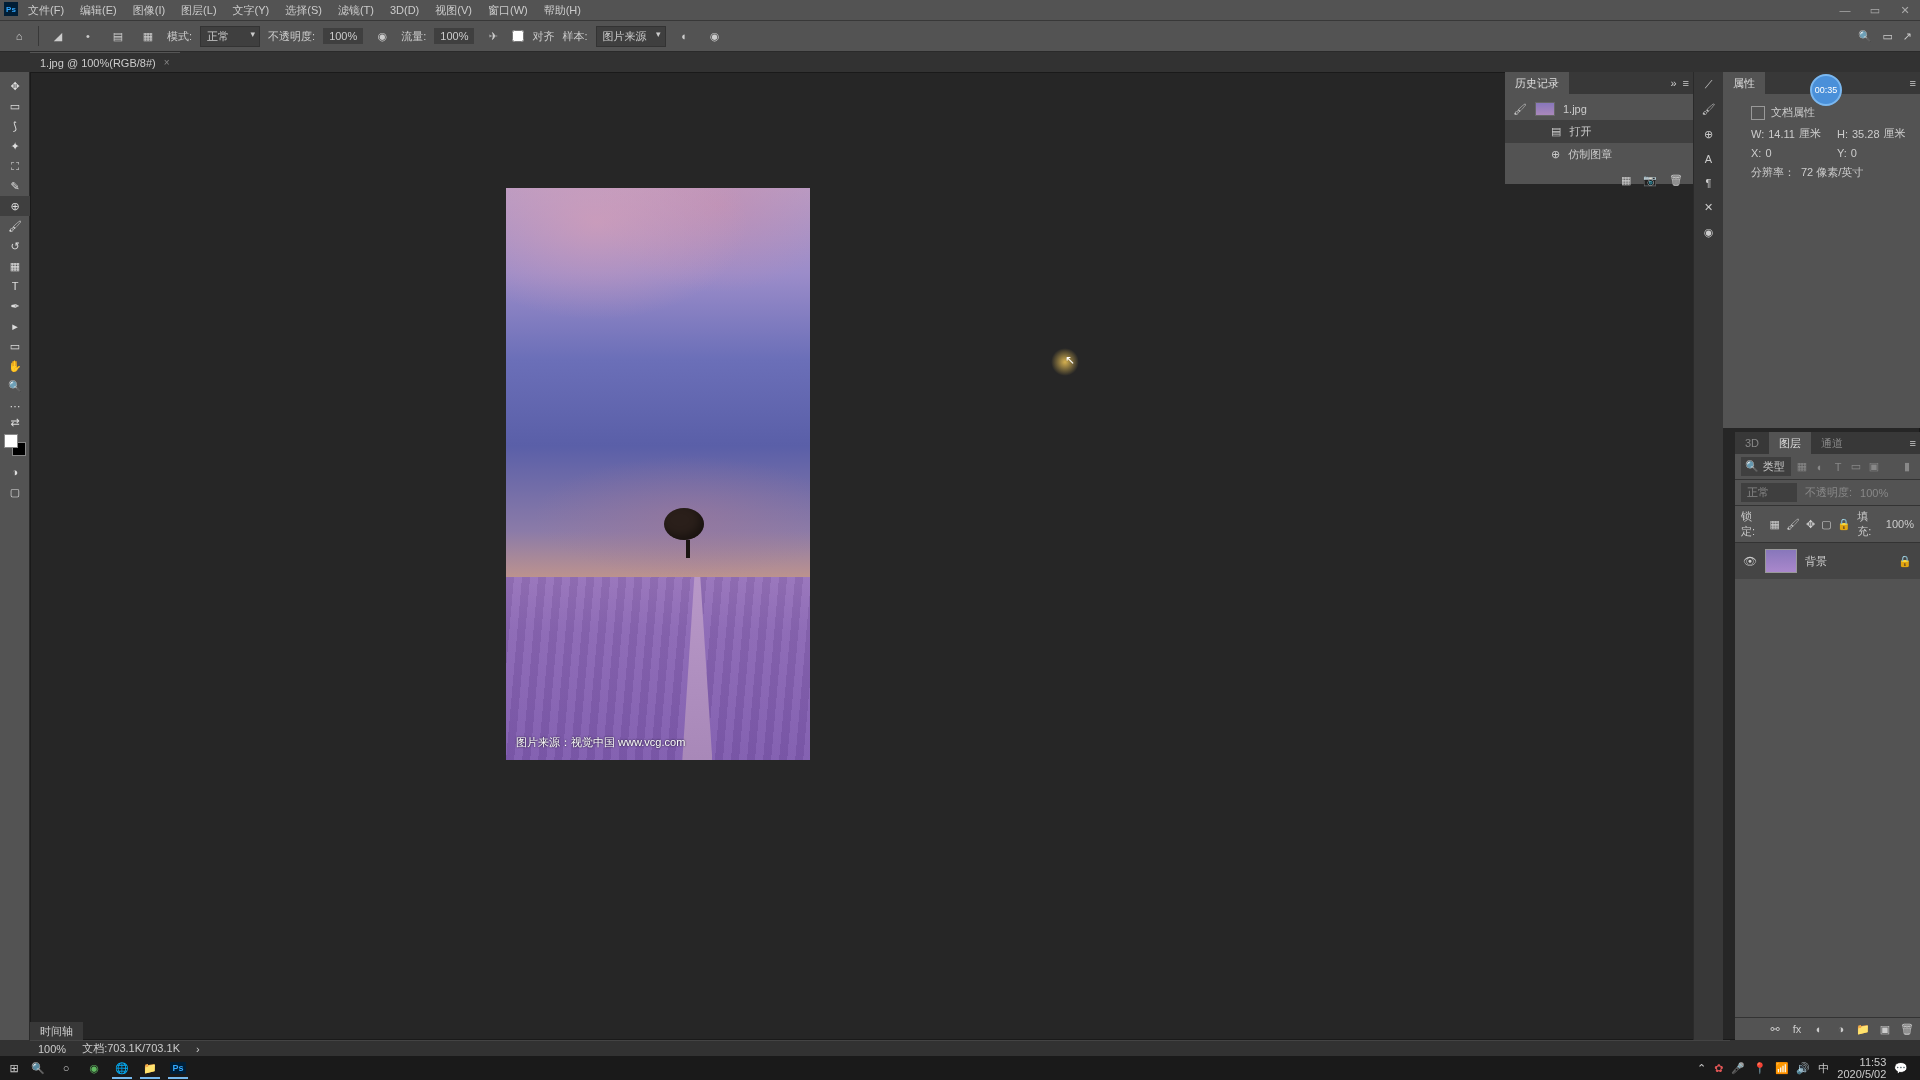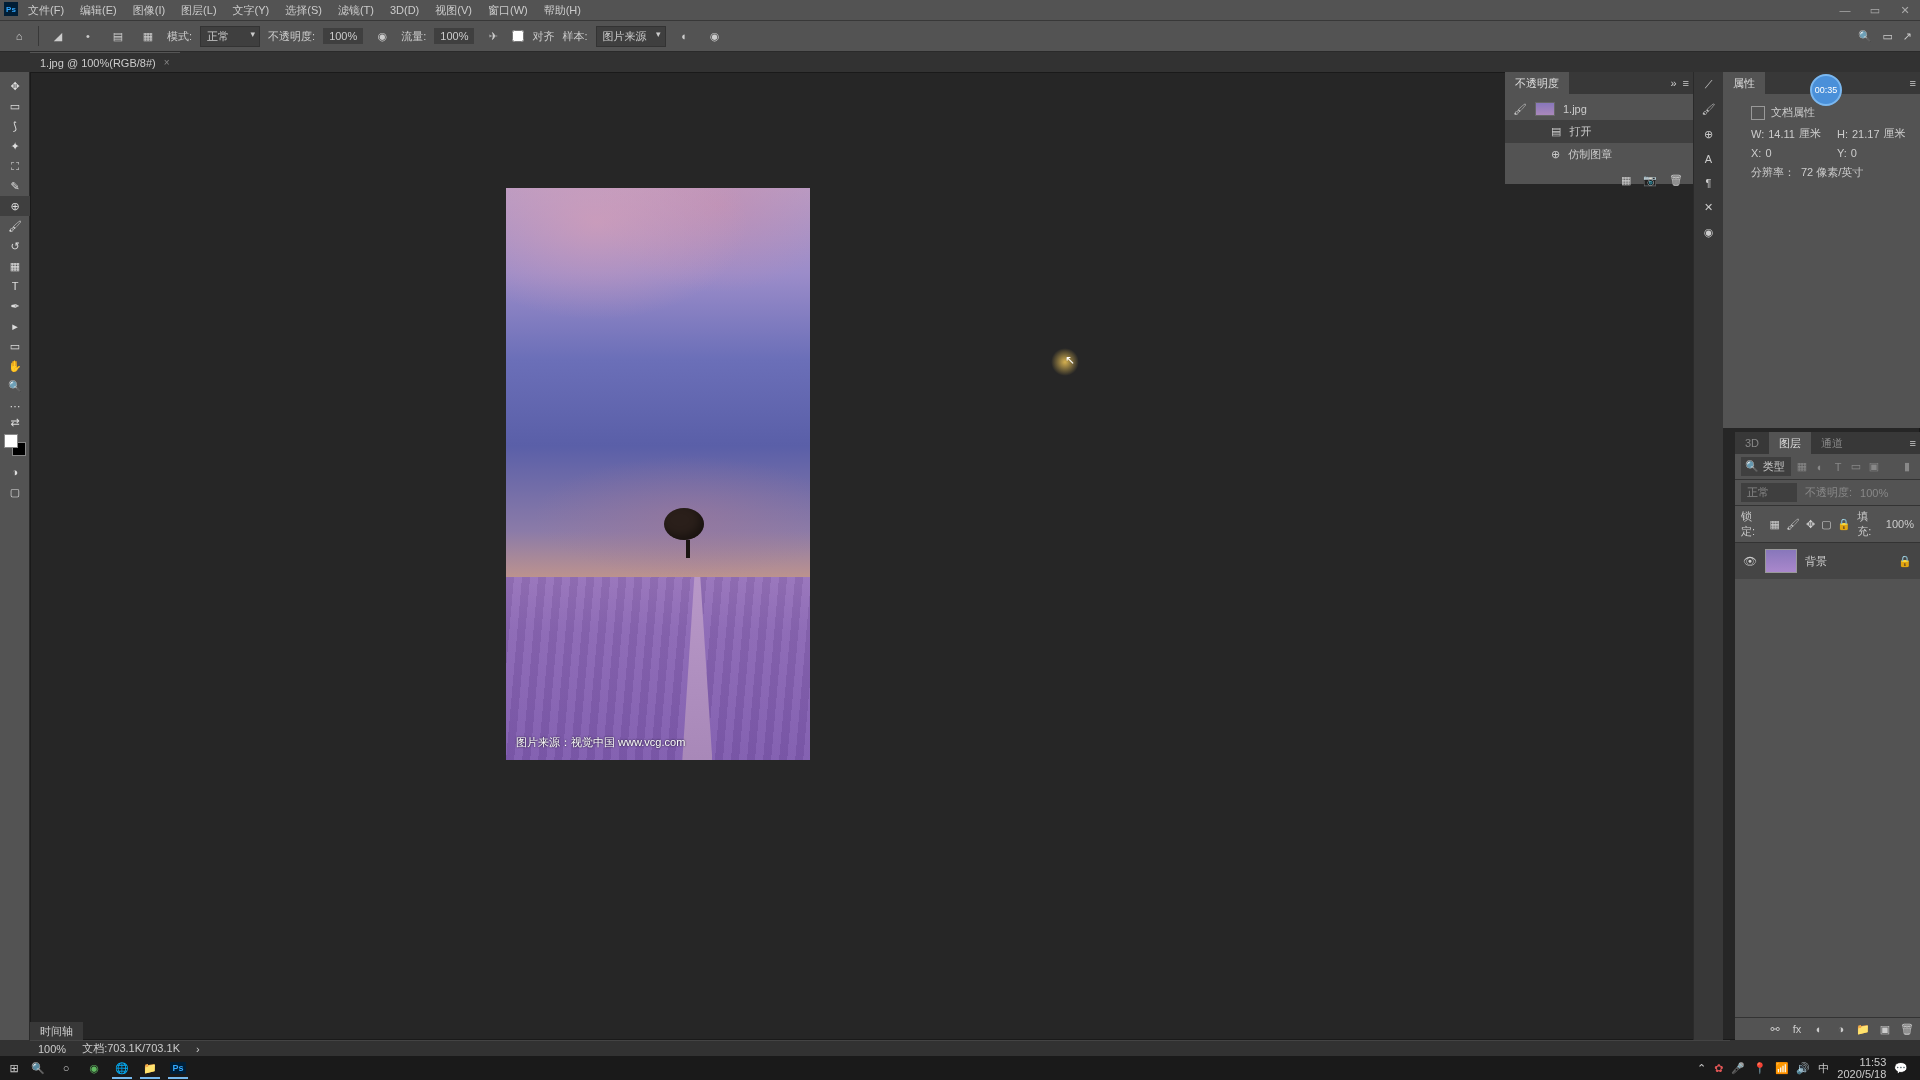--- a/index.html
+++ b/index.html
@@ -186,21 +186,21 @@
     </div>
     <div class="cursor-marker"></div>
     <div class="cursor-ptr">↖</div>
   </div>
 </div>
 
 <div class="right-wrap">
 
   <div class="history-panel">
     <div class="panel-header">
-      <div class="panel-tab">不透明度</div>
+      <div class="panel-tab">历史记录</div>
       <div class="controls">
         <span>»</span>
         <span>≡</span>
       </div>
     </div>
     <div class="history-body">
       <div class="history-item">
         <span>🖌</span>
         <div class="history-thumb"></div>
         <span>1.jpg</span>
@@ -247,21 +247,21 @@
         <span>文档属性</span>
       </div>
       <div class="props-row">
         <div class="props-field">
           <span>W:</span>
           <span>14.11</span>
           <span>厘米</span>
         </div>
         <div class="props-field">
           <span>H:</span>
-          <span>21.17</span>
+          <span>35.28</span>
           <span>厘米</span>
         </div>
       </div>
       <div class="props-row">
         <div class="props-field">
           <span>X:</span>
           <span>0</span>
         </div>
         <div class="props-field">
           <span>Y:</span>
@@ -349,17 +349,17 @@
   <div class="tray">
     <span>⌃</span>
     <span style="color:#e05555">✿</span>
     <span>🎤</span>
     <span>📍</span>
     <span>📶</span>
     <span>🔊</span>
     <span>中</span>
     <div class="clock">
       <div>11:53</div>
-      <div>2020/5/18</div>
+      <div>2020/5/02</div>
     </div>
     <span>💬</span>
   </div>
 </div>
 
 </body></html>

